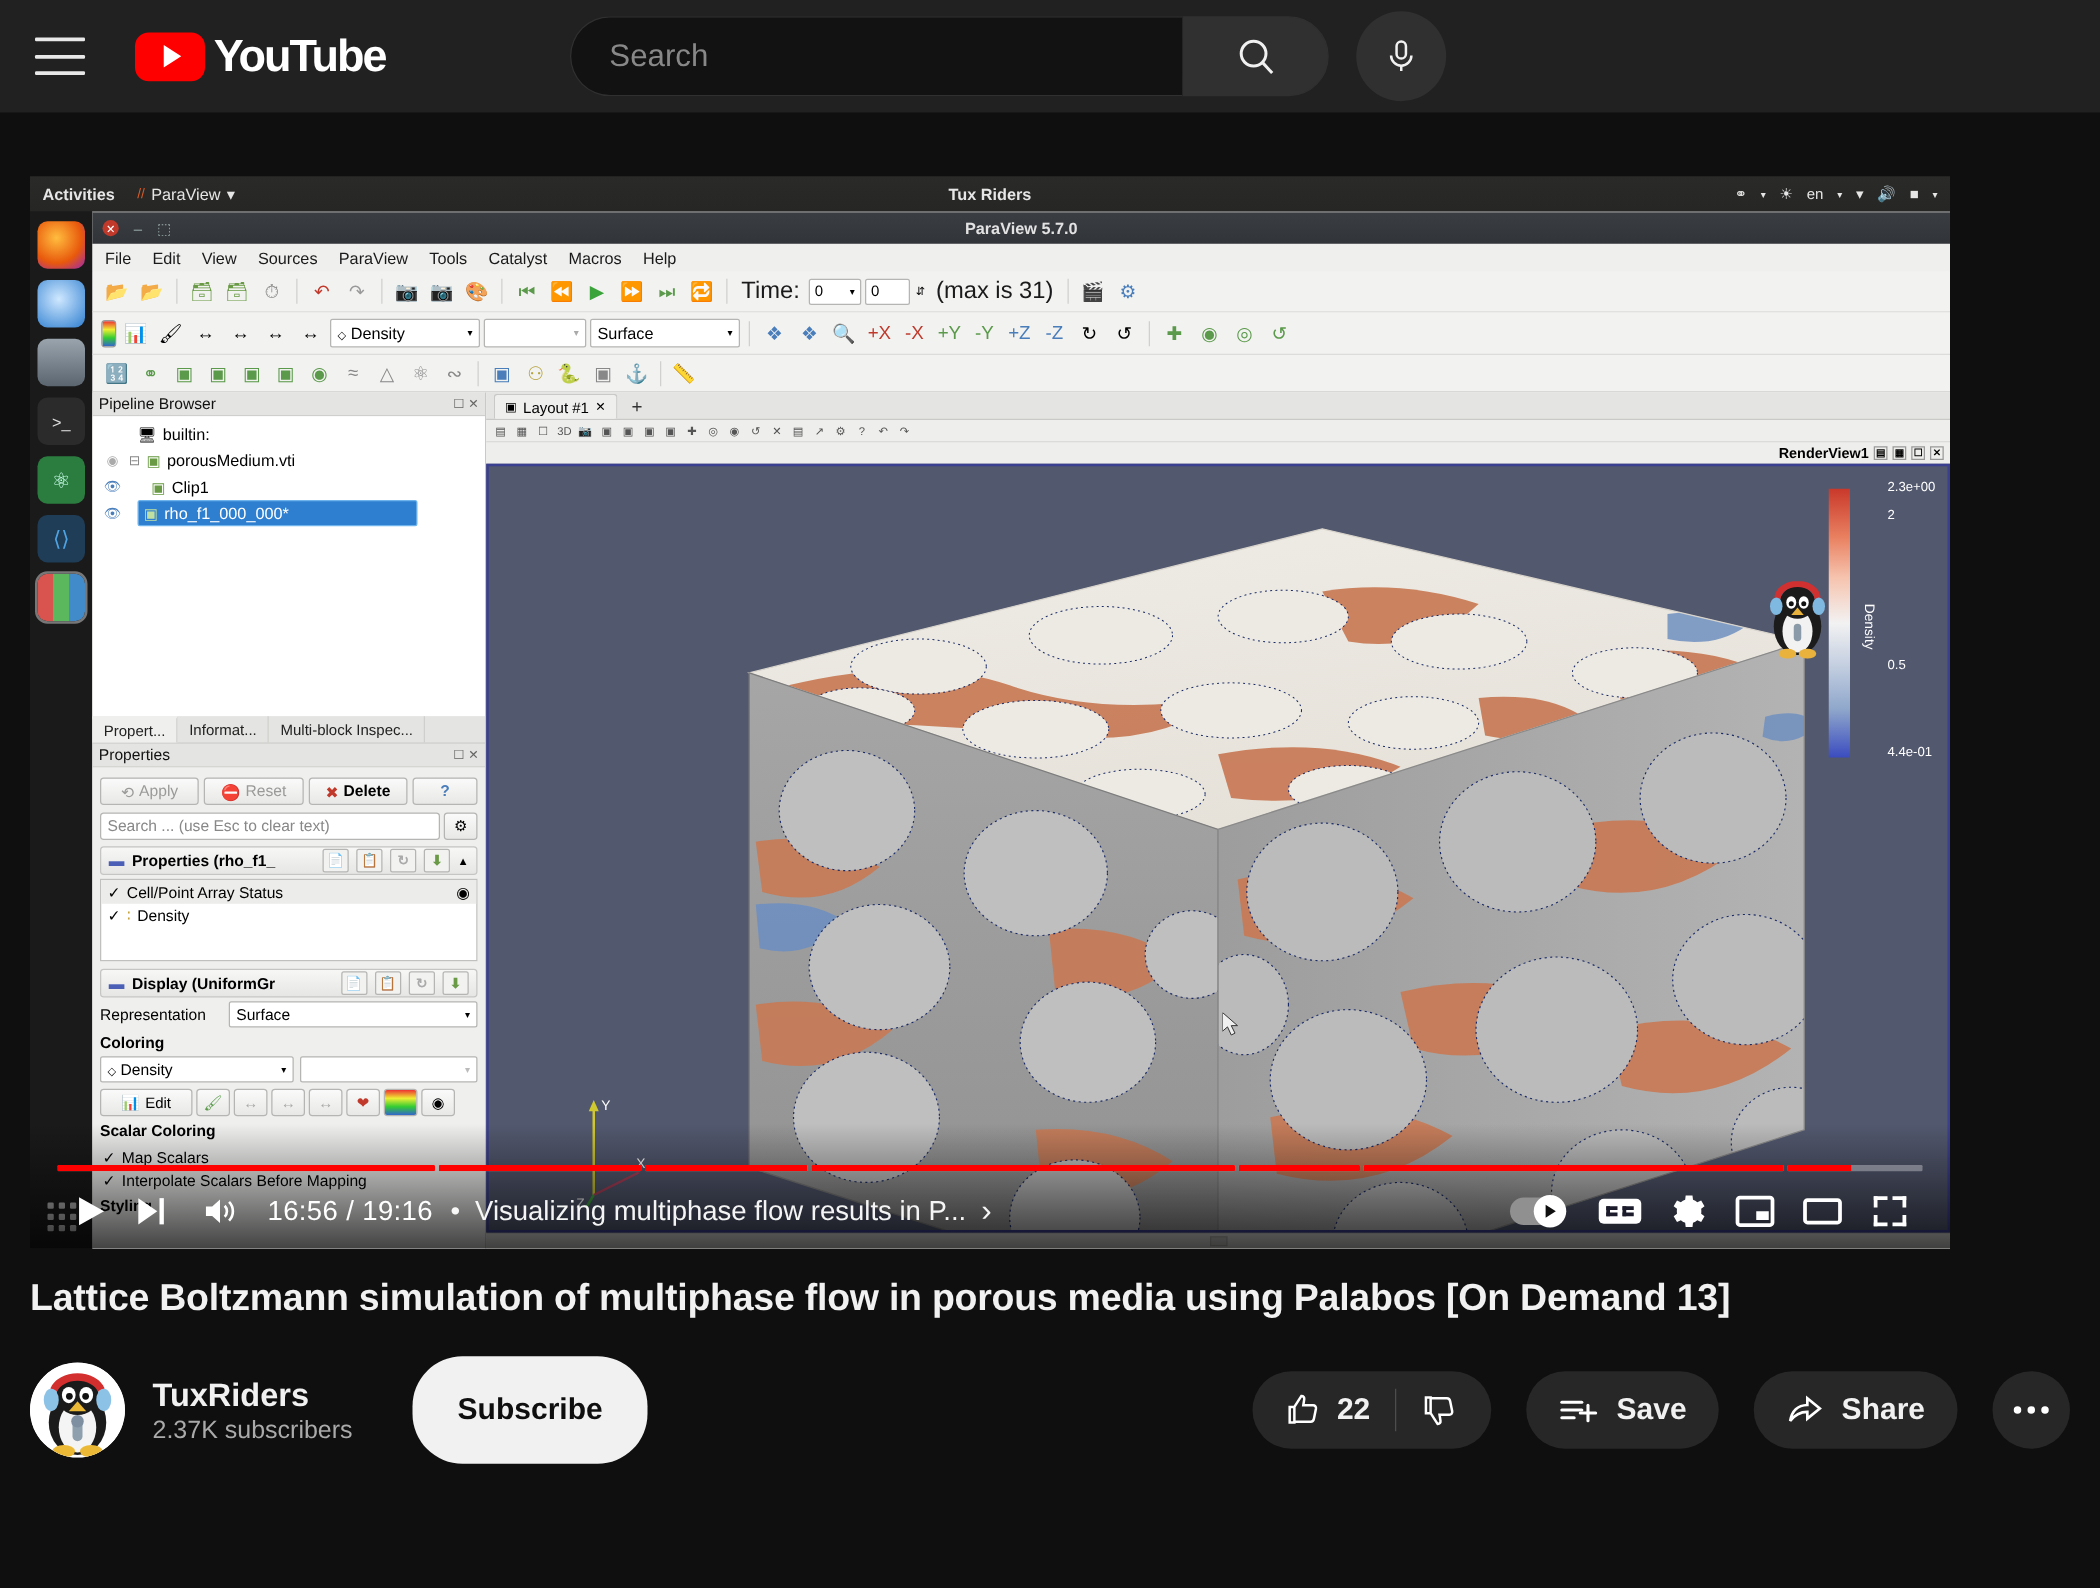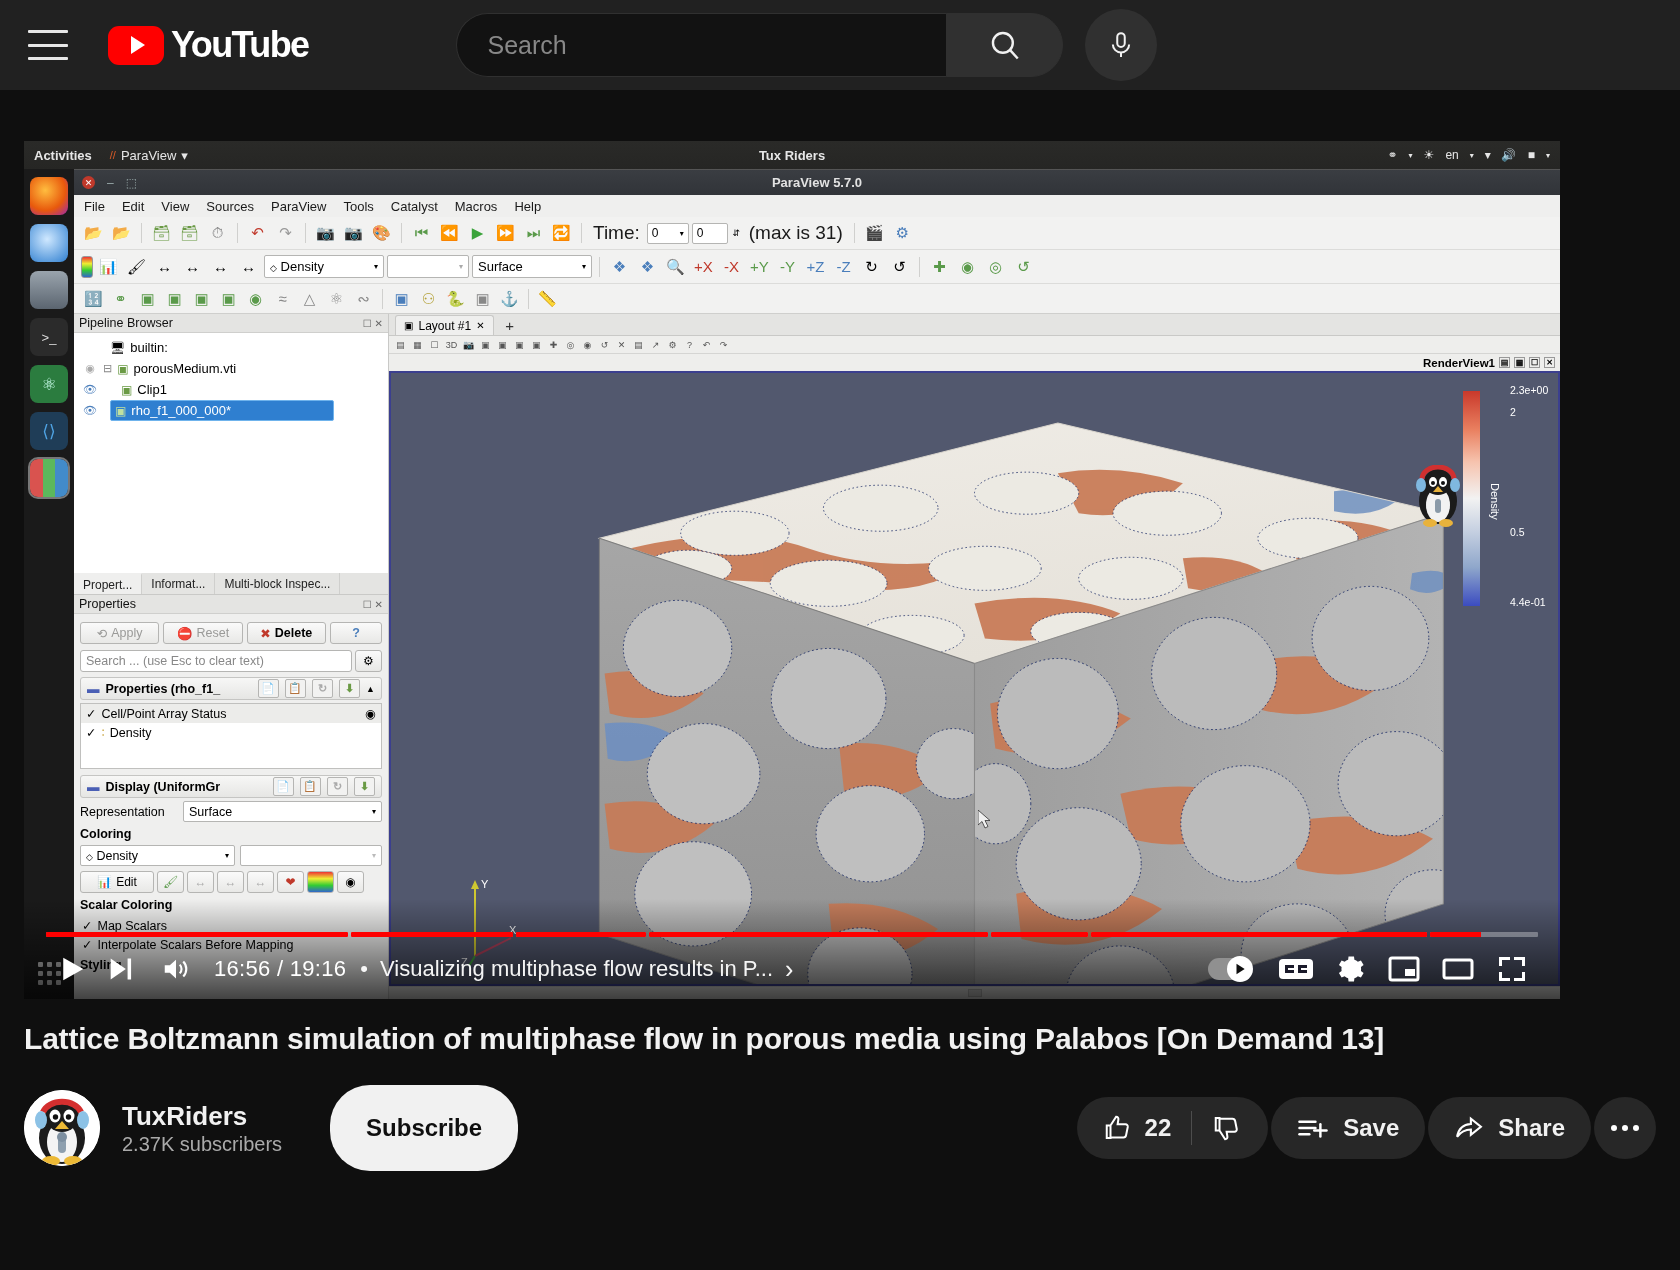--- a/index.html
+++ b/index.html
@@ -182,21 +182,21 @@
 
   
   .vid-title { position:absolute; left:24px; top:1022px; width:1560px; color:#f1f1f1; font-size:30px; font-weight:bold; letter-spacing:-0.2px;}
   .meta-row { position:absolute; left:24px; top:1088px; right:24px; height:80px; display:flex; align-items:center;}
   .avatar { width:76px;height:76px;border-radius:50%;background:#fff; position:relative; overflow:hidden; flex:none;}
   .chan-text { margin-left:22px; }
   .chan-name { color:#f1f1f1; font-size:26px; font-weight:bold; line-height:1.25;}
   .chan-subs { color:#aaa; font-size:20px; }
   .subscribe { margin-left:48px; background:#f1f1f1; color:#0f0f0f; font-size:24px; font-weight:bold;
      border-radius:40px; padding:29px 36px; cursor:pointer; white-space:nowrap;}
-  .actions { margin-left:auto; display:flex; align-items:center; gap:3px;}
+  .actions { margin-left:auto; display:flex; align-items:center; gap:28px;}
   .pill { background:#272727; border-radius:40px; height:62px; display:flex;align-items:center; padding:0 26px; color:#f1f1f1; font-size:24px; font-weight:600; gap:14px; cursor:pointer;}
   .pill .divider { width:1px; height:34px; background:#4d4d4d; margin:0 6px;}
   .pill.round { width:62px; padding:0; justify-content:center;}
   svg { display:block; }
 </style>
 </head>
 <body>
 
 <div class="yt-header">
   <div class="hamburger">

